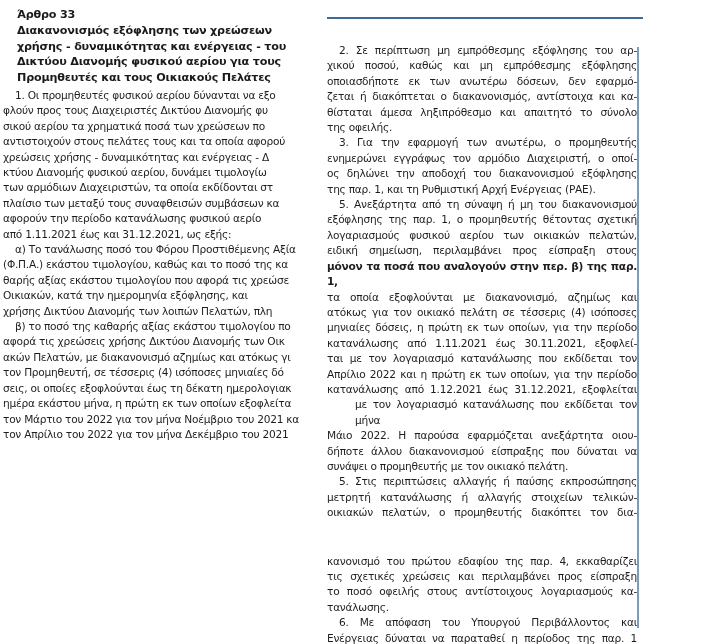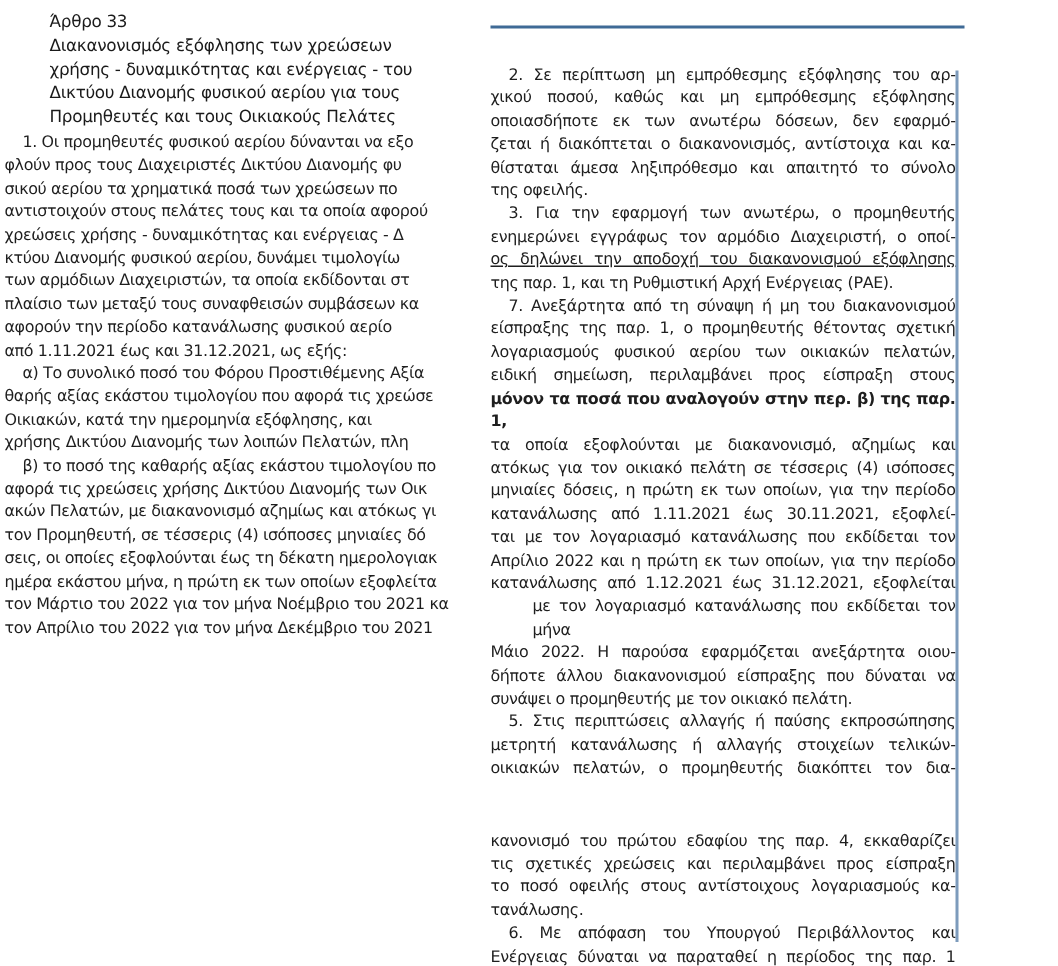--- a/index.html
+++ b/index.html
@@ -10,25 +10,25 @@
       font-family: "DejaVu Sans", sans-serif;
       font-size: 10.6px;
       line-height: 15.4px;
       letter-spacing: -0.25px;
     }
     .col-left {
       left: 0; top: 0; width: 300px; height: 480px; overflow: hidden;
     }
     .col-left-inner { position: absolute; left: 3px; top: 7px; width: 330px; white-space: nowrap; }
     .article-head {
-      font-weight: normal;
+      font-weight: bold;
       font-size: 11.2px;
       line-height: 15.8px;
       letter-spacing: -0.2px;
-      margin: 0 0 2px 30px;
+      margin: 0 0 2px 14px;
       color: #1a1a1a;
     }
     .para { margin: 0; white-space: nowrap; }
     .line { display: block; }
     .indent { padding-left: 12px; }
     .col-right {
       left: 327px; top: 43px; width: 310px;
     }
     .col-right .line { white-space: nowrap; }
     .hrule {
@@ -63,21 +63,22 @@
             <span class="line">σικού αερίου τα χρηματικά ποσά των χρεώσεων πο</span>
             <span class="line">αντιστοιχούν στους πελάτες τους και τα οποία αφορού</span>
             <span class="line">χρεώσεις χρήσης - δυναμικότητας και ενέργειας - Δ</span>
             <span class="line">κτύου Διανομής φυσικού αερίου, δυνάμει τιμολογίω</span>
             <span class="line">των αρμόδιων Διαχειριστών, τα οποία εκδίδονται στ</span>
             <span class="line">πλαίσιο των μεταξύ τους συναφθεισών συμβάσεων κα</span>
             <span class="line">αφορούν την περίοδο κατανάλωσης φυσικού αερίο</span>
             <span class="line">από 1.11.2021 έως και 31.12.2021, ως εξής:</span>
           </div>
           <div class="para">
-            <span class="line indent">α) Το συνολικό ποσό του Φόρου Προστιθέμενης Αξία</span>
+            <span class="line indent">α) Το τανάλωσης ποσό του Φόρου Προστιθέμενης Αξία</span>
+            <span class="line">(Φ.Π.Α.) εκάστου τιμολογίου, καθώς και το ποσό της κα</span>
             <span class="line">θαρής αξίας εκάστου τιμολογίου που αφορά τις χρεώσε</span>
             <span class="line">Οικιακών, κατά την ημερομηνία εξόφλησης, και</span>
             <span class="line">χρήσης Δικτύου Διανομής των λοιπών Πελατών, πλη</span>
           </div>
           <div class="para">
             <span class="line indent">β) το ποσό της καθαρής αξίας εκάστου τιμολογίου πο</span>
             <span class="line">αφορά τις χρεώσεις χρήσης Δικτύου Διανομής των Οικ</span>
             <span class="line">ακών Πελατών, με διακανονισμό αζημίως και ατόκως γι</span>
             <span class="line">τον Προμηθευτή, σε τέσσερις (4) ισόποσες μηνιαίες δό</span>
             <span class="line">σεις, οι οποίες εξοφλούνται έως τη δέκατη ημερολογιακ</span>
@@ -95,26 +96,26 @@
           <span class="line indent" style="text-align: justify; text-align-last: justify; white-space: normal;">2. Σε περίπτωση μη εμπρόθεσμης εξόφλησης του αρ-</span>
           <span class="line" style="text-align: justify; text-align-last: justify; white-space: normal;">χικού ποσού, καθώς και μη εμπρόθεσμης εξόφλησης</span>
           <span class="line" style="text-align: justify; text-align-last: justify; white-space: normal;">οποιασδήποτε εκ των ανωτέρω δόσεων, δεν εφαρμό-</span>
           <span class="line" style="text-align: justify; text-align-last: justify; white-space: normal;">ζεται ή διακόπτεται ο διακανονισμός, αντίστοιχα και κα-</span>
           <span class="line" style="text-align: justify; text-align-last: justify; white-space: normal;">θίσταται άμεσα ληξιπρόθεσμο και απαιτητό το σύνολο</span>
           <span class="line">της οφειλής.</span>
         </div>
         <div class="para">
           <span class="line indent" style="text-align: justify; text-align-last: justify; white-space: normal;">3. Για την εφαρμογή των ανωτέρω, ο προμηθευτής</span>
           <span class="line" style="text-align: justify; text-align-last: justify; white-space: normal;">ενημερώνει εγγράφως τον αρμόδιο Διαχειριστή, ο οποί-</span>
-          <span class="line" style="text-align: justify; text-align-last: justify; white-space: normal; text-decoration: underline;">ος δηλώνει την αποδοχή του διακανονισμού εξόφλησης</span>
+          <span class="line" style="text-align: justify; text-align-last: justify; white-space: normal;">ος δηλώνει την αποδοχή του διακανονισμού εξόφλησης</span>
           <span class="line">της παρ. 1, και τη Ρυθμιστική Αρχή Ενέργειας (ΡΑΕ).</span>
         </div>
         <div class="para">
-          <span class="line indent" style="text-align: justify; text-align-last: justify; white-space: normal;">7. Ανεξάρτητα από τη σύναψη ή μη του διακανονισμού</span>
-          <span class="line" style="text-align: justify; text-align-last: justify; white-space: normal;">είσπραξης της παρ. 1, ο προμηθευτής θέτοντας σχετική</span>
+          <span class="line indent" style="text-align: justify; text-align-last: justify; white-space: normal;">5. Ανεξάρτητα από τη σύναψη ή μη του διακανονισμού</span>
+          <span class="line" style="text-align: justify; text-align-last: justify; white-space: normal;">εξόφλησης της παρ. 1, ο προμηθευτής θέτοντας σχετική</span>
           <span class="line" style="text-align: justify; text-align-last: justify; white-space: normal;">λογαριασμούς φυσικού αερίου των οικιακών πελατών,</span>
           <span class="line" style="text-align: justify; text-align-last: justify; white-space: normal;">ειδική σημείωση, περιλαμβάνει προς είσπραξη στους</span>
           <span class="line" style="text-align: justify; text-align-last: justify; white-space: normal; font-weight: bold;">μόνον τα ποσά που αναλογούν στην περ. β) της παρ. 1,</span>
           <span class="line" style="text-align: justify; text-align-last: justify; white-space: normal;">τα οποία εξοφλούνται με διακανονισμό, αζημίως και</span>
           <span class="line" style="text-align: justify; text-align-last: justify; white-space: normal;">ατόκως για τον οικιακό πελάτη σε τέσσερις (4) ισόποσες</span>
           <span class="line" style="text-align: justify; text-align-last: justify; white-space: normal;">μηνιαίες δόσεις, η πρώτη εκ των οποίων, για την περίοδο</span>
           <span class="line" style="text-align: justify; text-align-last: justify; white-space: normal;">κατανάλωσης από 1.11.2021 έως 30.11.2021, εξοφλεί-</span>
           <span class="line" style="text-align: justify; text-align-last: justify; white-space: normal;">ται με τον λογαριασμό κατανάλωσης που εκδίδεται τον</span>
           <span class="line" style="text-align: justify; text-align-last: justify; white-space: normal;">Απρίλιο 2022 και η πρώτη εκ των οποίων, για την περίοδο</span>
           <span class="line" style="text-align: justify; text-align-last: justify; white-space: normal;">κατανάλωσης από 1.12.2021 έως 31.12.2021, εξοφλείται</span>

